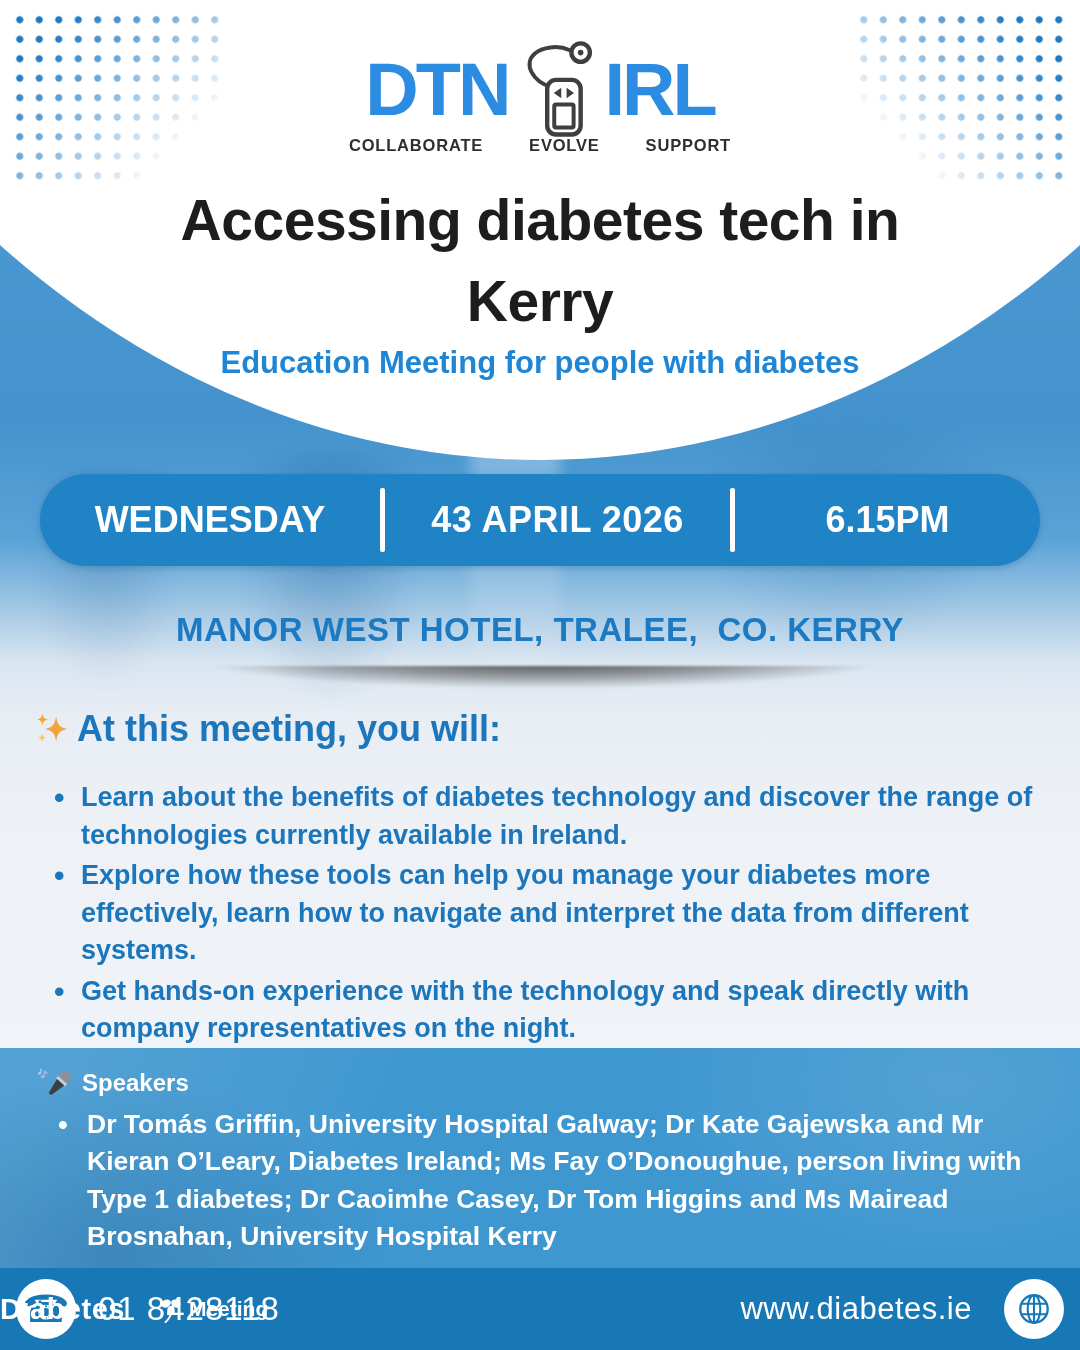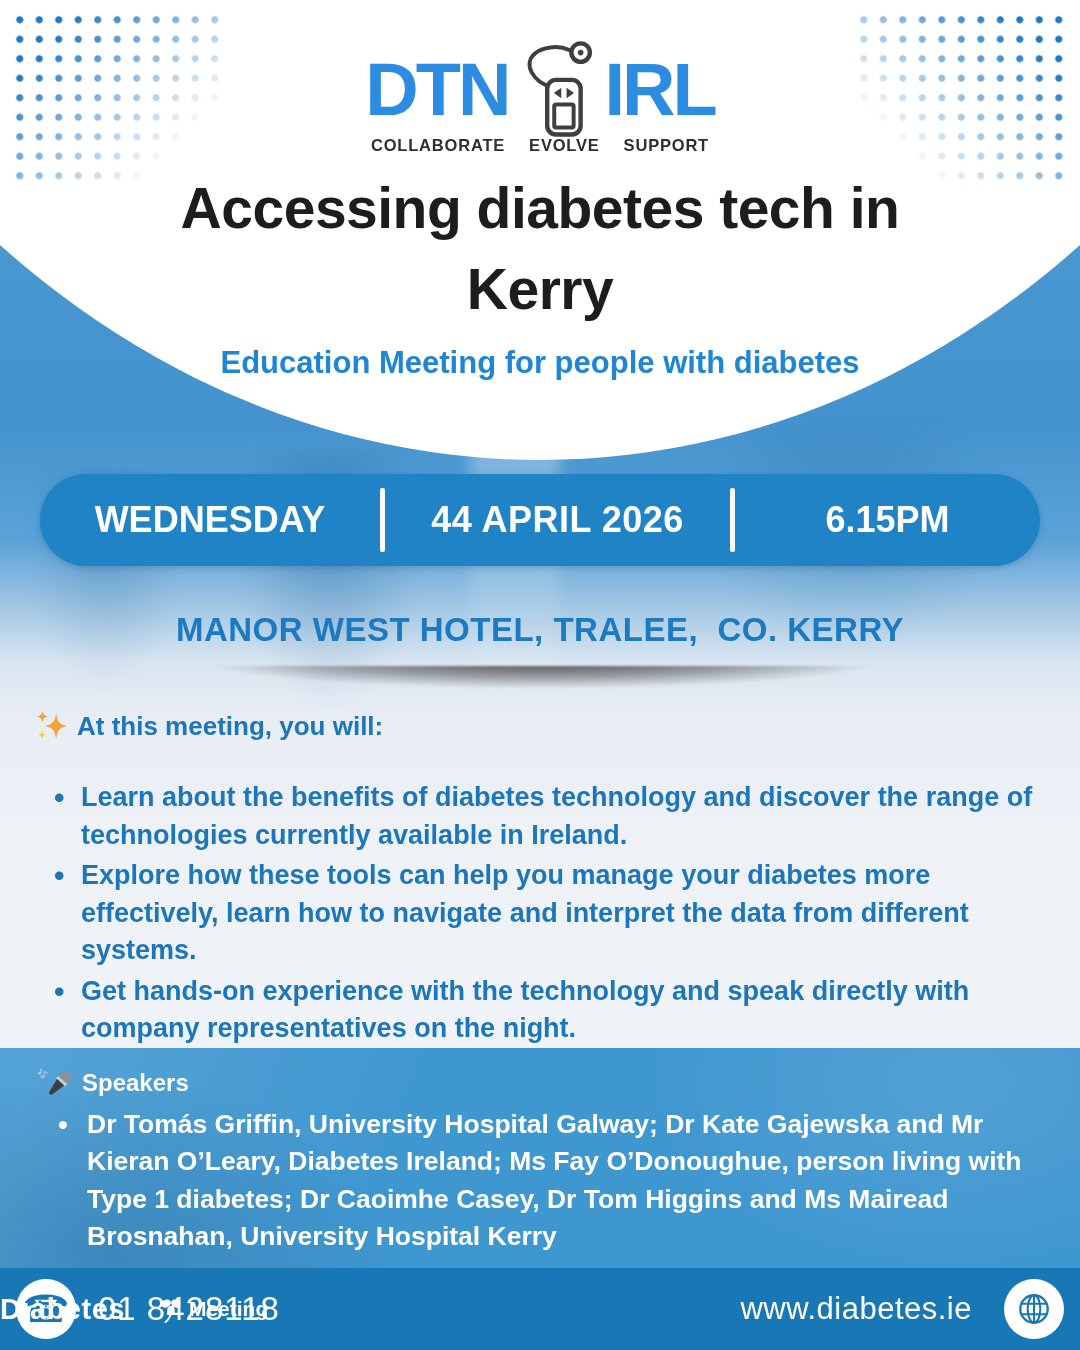--- a/index.html
+++ b/index.html
@@ -49,24 +49,24 @@
   .dots-right{right:10px;
     -webkit-mask-image:linear-gradient(225deg,#000 18%,transparent 80%);
             mask-image:linear-gradient(225deg,#000 18%,transparent 80%);}
 
   .layer{position:absolute;z-index:4;}
 
   
   .logo-row{top:34px;left:0;right:0;display:flex;justify-content:center;align-items:center;height:112px;}
   .logo-text{font-size:74px;font-weight:700;color:#2b8ce2;letter-spacing:-3px;line-height:1;}
   .pump{width:88px;height:106px;margin:0 4px;}
-  .tagline{top:136px;left:0;right:0;display:flex;justify-content:center;gap:24px;}
+  .tagline{top:136px;left:0;right:0;display:flex;justify-content:center;gap:46px;}
   .tagline span{font-size:16.5px;font-weight:700;color:#2e2e2e;letter-spacing:.8px;}
 
-  .title{top:168px;left:0;right:0;margin:0 auto;max-width:880px;text-align:center;
+  .title{top:168px;left:0;right:0;margin:12px auto;max-width:880px;text-align:center;
     font-size:57px;font-weight:700;color:#1d1d1f;line-height:1.42;letter-spacing:-.5px;}
   .subtitle{top:340px;left:0;right:0;margin:0 auto;max-width:660px;text-align:center;
     font-size:31px;font-weight:700;color:#1f86d6;line-height:1.5;}
 
   
   .banner{top:474px;left:40px;width:1000px;height:92px;background:#1f83c6;border-radius:46px;
     display:flex;align-items:center;color:#fff;font-weight:700;font-size:36px;
     box-shadow:0 2px 6px rgba(20,70,110,.25);}
   .seg{text-align:center;}
   .seg-day{flex:0 0 34%;}
@@ -76,21 +76,21 @@
 
   .venue{top:611px;left:0;right:0;text-align:center;font-size:33px;font-weight:700;
     color:#1c7ac2;letter-spacing:.5px;white-space:pre-wrap;}
   .venue-shadow{top:666px;left:115px;width:855px;height:26px;
     background:radial-gradient(ellipse 52% 150% at 50% -30%,
       rgba(40,40,40,.88) 0%,rgba(95,95,95,.55) 48%,rgba(150,150,150,0) 78%);
     filter:blur(1px);}
 
   
   .meeting-heading{top:708px;left:34px;display:flex;align-items:center;gap:9px;}
-  .meeting-heading .txt{font-size:26px;font-weight:700;color:#1b76bb;}
+  .meeting-heading .txt{font-size:36px;font-weight:700;color:#1b76bb;}
   .sparkles{width:34px;height:36px;}
 
   .bullets{top:779px;left:50px;width:992px;}
   .bullet{position:relative;padding-left:31px;font-size:27px;font-weight:700;
     color:#1b76bb;line-height:1.39;margin-bottom:3px;}
   .bullet::before{content:"\2022";position:absolute;left:4px;top:-2px;font-size:30px;}
 
   
   .speakers{top:1048px;left:0;width:1080px;height:220px;background:#3f97d0;overflow:hidden;}
   .speakers::before{content:"";position:absolute;inset:0;
@@ -155,21 +155,21 @@
     <span>EVOLVE</span>
     <span>SUPPORT</span>
   </div>
 
   <h1 class="layer title">Accessing diabetes tech in Kerry</h1>
   <h2 class="layer subtitle">Education Meeting for people with diabetes</h2>
 
   <div class="layer banner">
     <div class="seg seg-day">WEDNESDAY</div>
     <span class="sep"></span>
-    <div class="seg seg-date">44 APRIL 2026</div>
+    <div class="seg seg-date">43 APRIL 2026</div>
     <span class="sep"></span>
     <div class="seg seg-time">6.15PM</div>
   </div>
 
   <div class="layer venue">MANOR WEST HOTEL, TRALEE,  CO. KERRY</div>
   <div class="layer venue-shadow"></div>
 
   <div class="layer meeting-heading">
     <svg class="sparkles" viewBox="0 0 40 40">
       <path d="M26 5 C27.6 15.5 30 18 39 20 C30 22 27.6 24.5 26 35 C24.4 24.5 22 22 13 20 C22 18 24.4 15.5 26 5 Z" fill="#f2a33c"></path>

